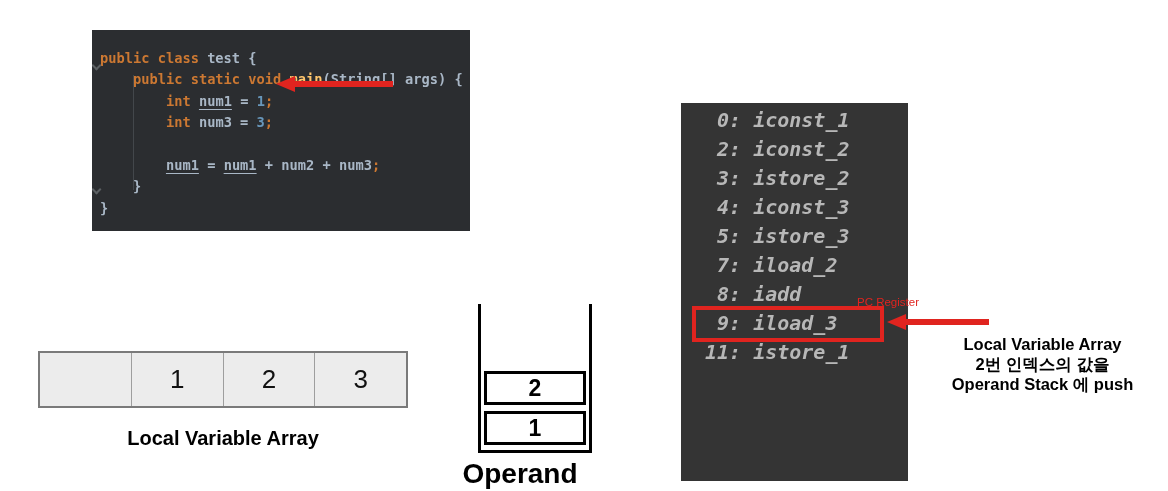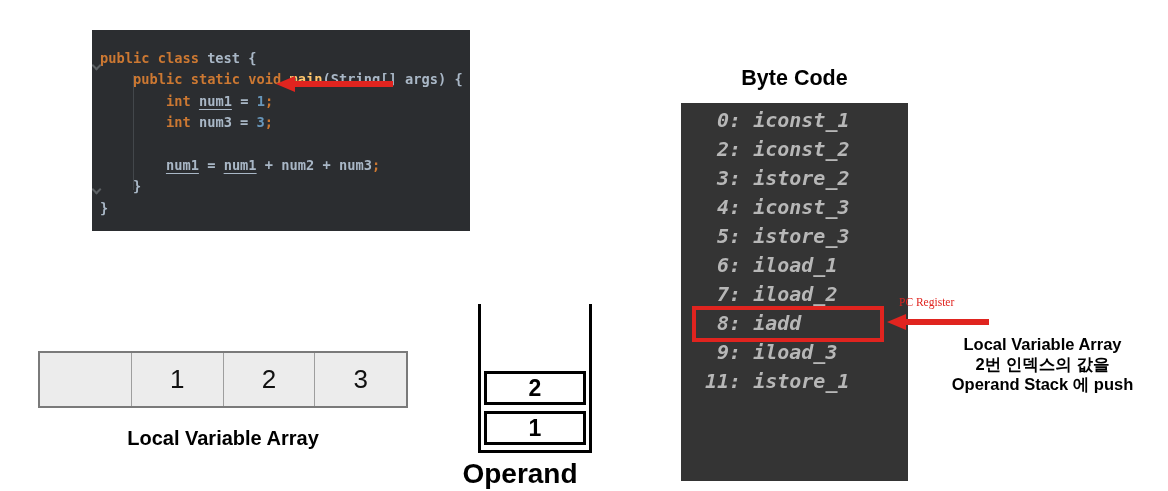--- a/index.html
+++ b/index.html
@@ -67,21 +67,21 @@
   .bc-line {
     height: 29px; line-height: 29px;
     white-space: pre;
     padding-left: 24px;
     font-family: "DejaVu Sans Mono", monospace;
     font-size: 20px; font-weight: 700;
     color: var(--bytecode-text);
     font-style: italic;
   }
   .pc-box { left: 692px; top: 306px; width: 192px; height: 36px; border: 4px solid var(--accent); }
-  .pc-label { left: 899px; top: 296px; font-size: 11.5px; color: var(--accent); font-family: Liberation Serif, serif; }
+  .pc-label { left: 857px; top: 296px; font-size: 11.5px; color: var(--accent); }
 
   
   .annotation {
     left: 925px; top: 334px; width: 235px;
     text-align: center; font-size: 16.5px; line-height: 20px; font-weight: 700; color: #000;
   }
 
   
   .lva {
     left: 38px; top: 351px; width: 370px; height: 57px;
@@ -133,29 +133,27 @@
         <div class="code-line"><span class="tk-p">        </span><span class="tk-u">num1</span><span class="tk-p"> = </span><span class="tk-u">num1</span><span class="tk-p"> + num2 + num3</span><span class="tk-s">;</span></div>
         <div class="code-line"><span class="tk-p">    }</span></div>
         <div class="code-line"><span class="tk-p">}</span></div>
       </div>
   </div>
   <div class="abs arrow arrow-editor">
     <span class="head"></span>
     <span class="shaft"></span>
   </div>
 
-  <div class="abs bc-title">Byte Code</div>
   <div class="abs bc-panel">
     <div id="bc-lines">
         <div class="bc-line"> 0: iconst_1</div>
         <div class="bc-line"> 2: iconst_2</div>
         <div class="bc-line"> 3: istore_2</div>
         <div class="bc-line"> 4: iconst_3</div>
         <div class="bc-line"> 5: istore_3</div>
-        <div class="bc-line"> 6: iload_1</div>
         <div class="bc-line"> 7: iload_2</div>
         <div class="bc-line"> 8: iadd</div>
         <div class="bc-line"> 9: iload_3</div>
         <div class="bc-line">11: istore_1</div>
       </div>
   </div>
   <div class="abs pc-box"></div>
   <div class="abs pc-label">PC Register</div>
   <div class="abs arrow arrow-pc">
     <span class="head"></span>

